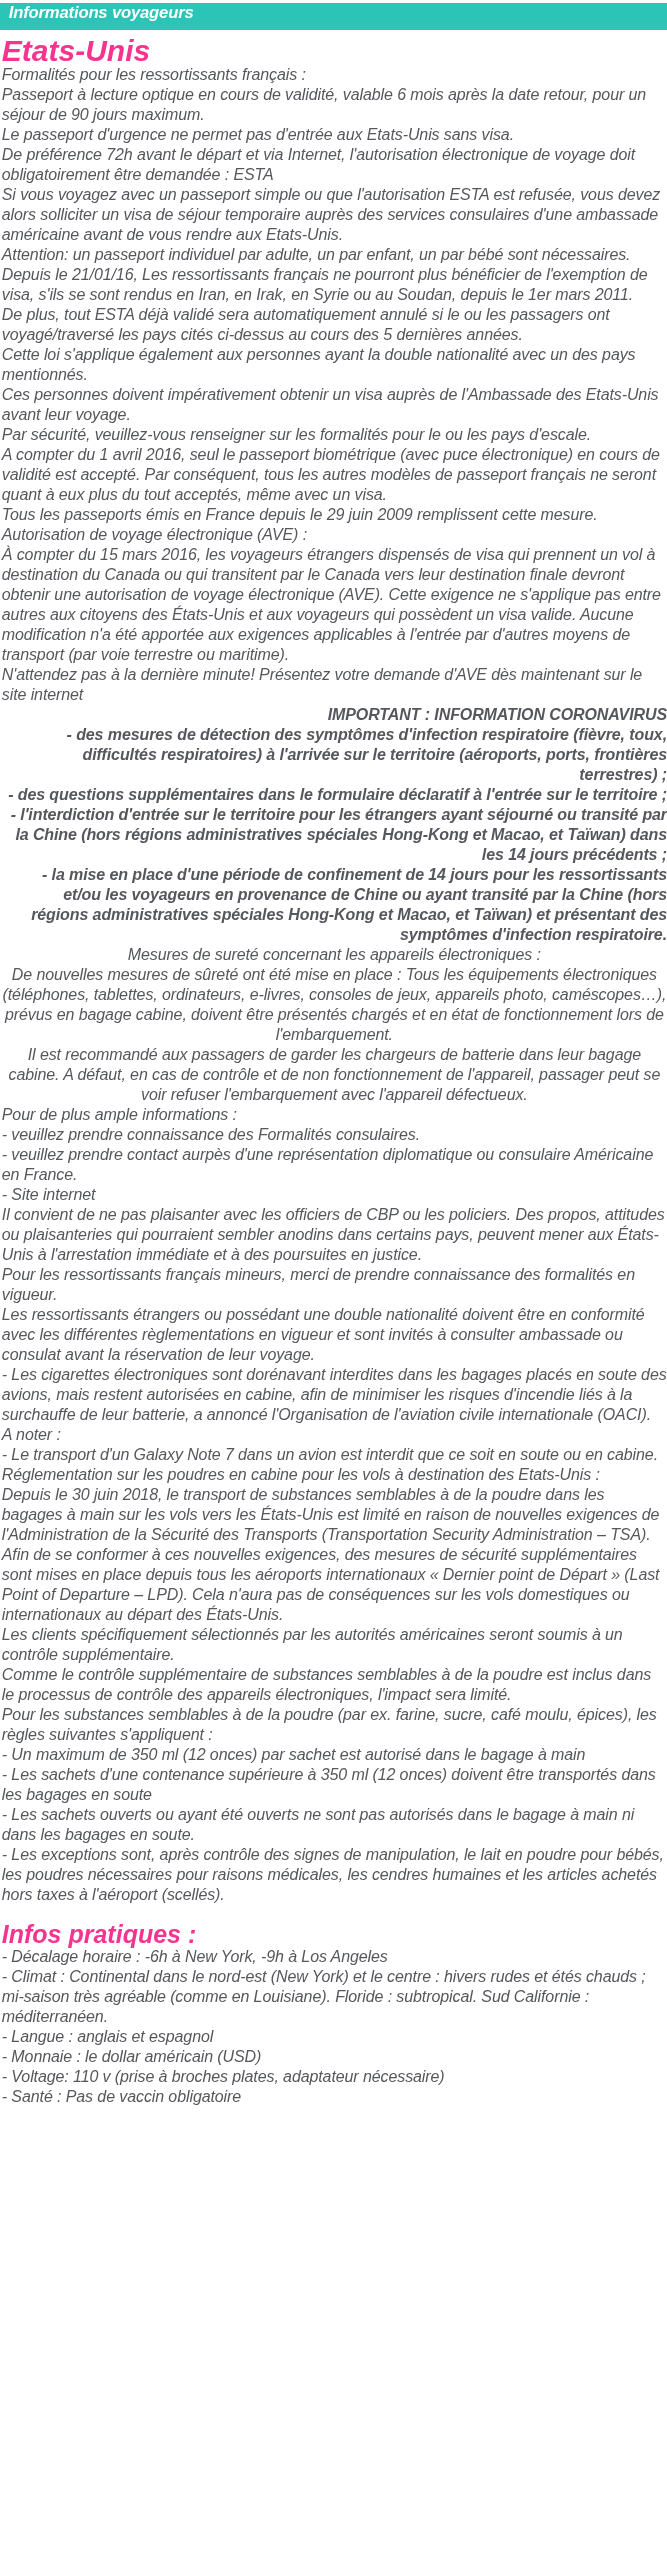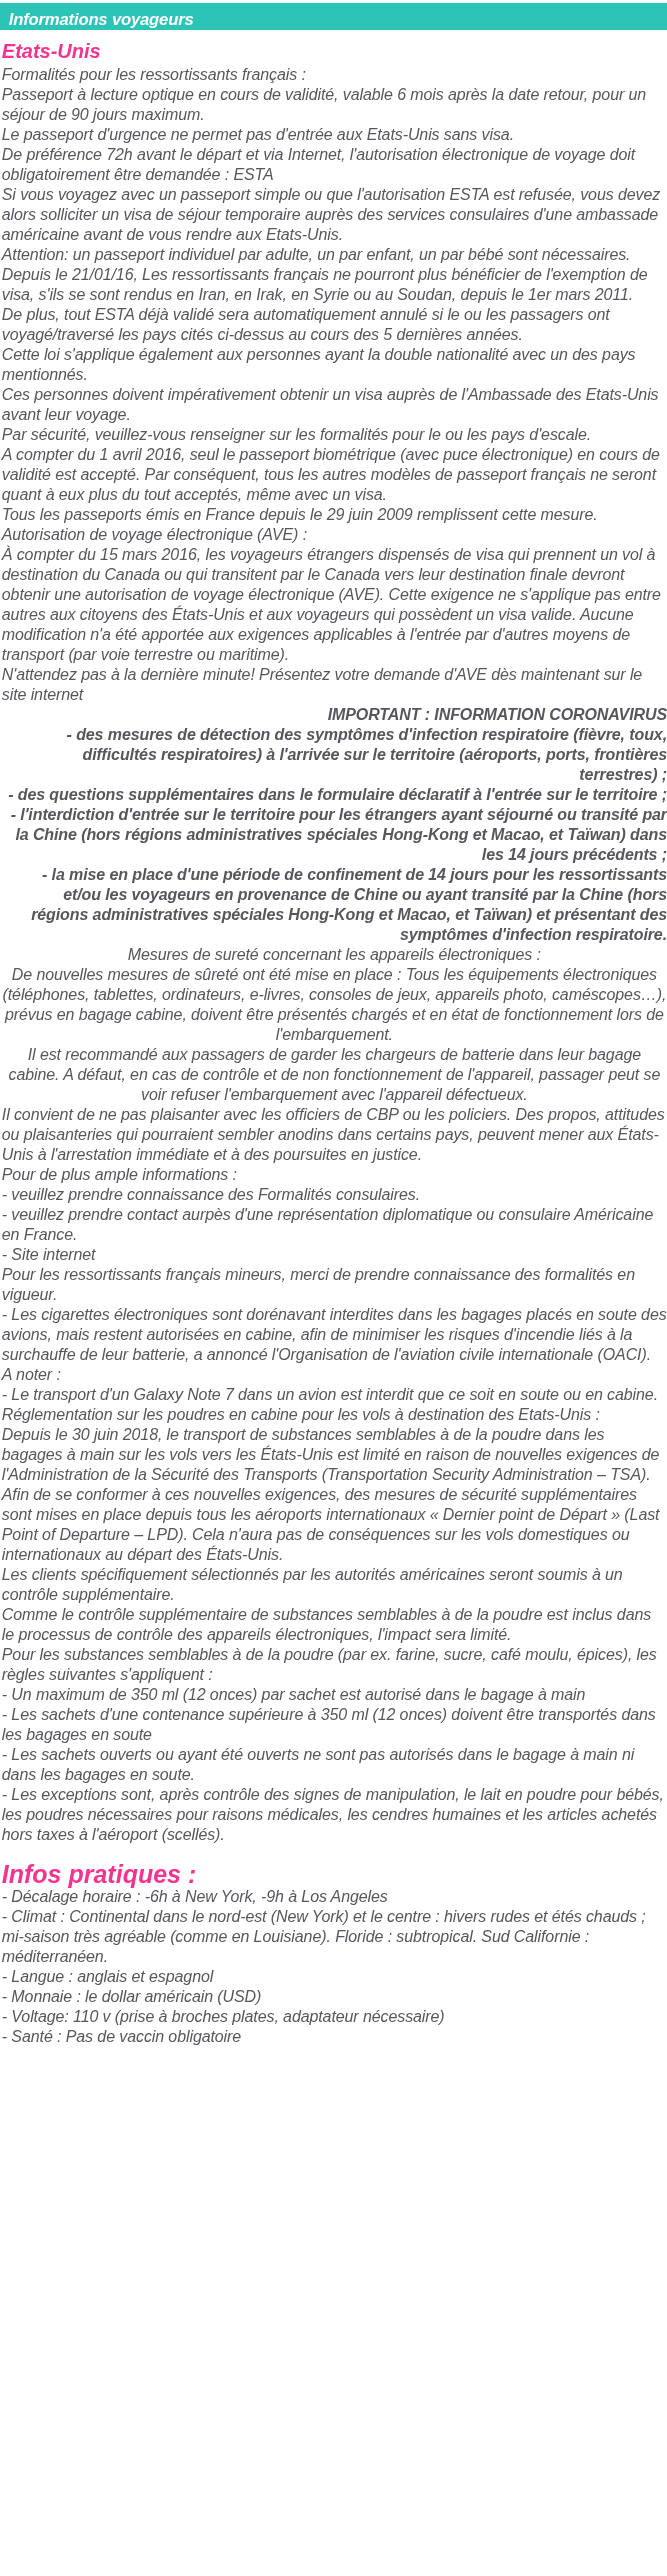--- a/index.html
+++ b/index.html
@@ -15,34 +15,34 @@
   }
   .page {
     width: 667px;
     padding-bottom: 21px;
   }
   .topbar {
     margin-top: 2.6px;
     height: 27px;
     background: #2bc4b6;
     display: flex;
-    align-items: flex-end;
+    align-items: flex-start;
     padding-left: 8.8px;
     box-sizing: border-box;
   }
   .topbar-title {
     color: #ffffff;
     font-size: 16.7px;
     font-weight: bold;
     font-style: italic;
     letter-spacing: -0.2px;
   }
   .country-title {
     color: #f5348f;
-    font-size: 20px;
+    font-size: 30px;
     font-weight: bold;
     margin: 8.8px 0 0 1.8px;
     line-height: 26.4px;
   }
   .infos-title {
     color: #f5348f;
     font-size: 25px;
     font-weight: bold;
     margin: 17.6px 0 0 1.8px;
     line-height: 25px;
@@ -96,26 +96,27 @@
 
   <p class="body-text bold gap-e">IMPORTANT : INFORMATION CORONAVIRUS</p>
   <p class="body-text bold gap-a">- des mesures de détection des symptômes d'infection respiratoire (fièvre, toux, difficultés respiratoires) à l'arrivée sur le territoire (aéroports, ports, frontières terrestres) ;
 - des questions supplémentaires dans le formulaire déclaratif à l'entrée sur le territoire ;
 - l'interdiction d'entrée sur le territoire pour les étrangers ayant séjourné ou transité par la Chine (hors régions administratives spéciales Hong-Kong et Macao, et Taïwan) dans les 14 jours précédents ;
 - la mise en place d'une période de confinement de 14 jours pour les ressortissants et/ou les voyageurs en provenance de Chine ou ayant transité par la Chine (hors régions administratives spéciales Hong-Kong et Macao, et Taïwan) et présentant des symptômes d'infection respiratoire.</p>
 
   <p class="body-text gap-g">Mesures de sureté concernant les appareils électroniques :
 De nouvelles mesures de sûreté ont été mise en place : Tous les équipements électroniques (téléphones, tablettes, ordinateurs, e-livres, consoles de jeux, appareils photo, caméscopes…), prévus en bagage cabine, doivent être présentés chargés et en état de fonctionnement lors de l'embarquement.
 Il est recommandé aux passagers de garder les chargeurs de batterie dans leur bagage cabine. A défaut, en cas de contrôle et de non fonctionnement de l'appareil, passager peut se voir refuser l'embarquement avec l'appareil défectueux.</p>
-  <p class="body-text gap-b">Il convient de ne pas plaisanter avec les officiers de CBP ou les policiers. Des propos, attitudes ou plaisanteries qui pourraient sembler anodins dans certains pays, peuvent mener aux États-Unis à l'arrestation immédiate et à des poursuites en justice.</p>
   <p class="body-text gap-b">Pour de plus ample informations :
 - veuillez prendre connaissance des Formalités consulaires.
 - veuillez prendre contact aurpès d'une représentation diplomatique ou consulaire Américaine en France.
 - Site internet</p>
+  <p class="body-text gap-b">Il convient de ne pas plaisanter avec les officiers de CBP ou les policiers. Des propos, attitudes ou plaisanteries qui pourraient sembler anodins dans certains pays, peuvent mener aux États-Unis à l'arrestation immédiate et à des poursuites en justice.</p>
   <p class="body-text gap-d">Pour les ressortissants français mineurs, merci de prendre connaissance des formalités en vigueur.</p>
+  <p class="body-text gap-c">Les ressortissants étrangers ou possédant une double nationalité doivent être en conformité avec les différentes règlementations en vigueur et sont invités à consulter ambassade ou consulat avant la réservation de leur voyage.</p>
   <p class="body-text gap-d">- Les cigarettes électroniques sont dorénavant interdites dans les bagages placés en soute des avions, mais restent autorisées en cabine, afin de minimiser les risques d'incendie liés à la surchauffe de leur batterie, a annoncé l'Organisation de l'aviation civile internationale (OACI).</p>
   <p class="body-text gap-d">A noter :</p>
   <p class="body-text gap-d">- Le transport d'un Galaxy Note 7 dans un avion est interdit que ce soit en soute ou en cabine.</p>
   <p class="body-text gap-d">Réglementation sur les poudres en cabine pour les vols à destination des Etats-Unis :
 Depuis le 30 juin 2018, le transport de substances semblables à de la poudre dans les bagages à main sur les vols vers les États-Unis est limité en raison de nouvelles exigences de l'Administration de la Sécurité des Transports (Transportation Security Administration – TSA).
 Afin de se conformer à ces nouvelles exigences, des mesures de sécurité supplémentaires sont mises en place depuis tous les aéroports internationaux « Dernier point de Départ » (Last Point of Departure – LPD). Cela n'aura pas de conséquences sur les vols domestiques ou internationaux au départ des États-Unis.
 Les clients spécifiquement sélectionnés par les autorités américaines seront soumis à un contrôle supplémentaire.
 Comme le contrôle supplémentaire de substances semblables à de la poudre est inclus dans le processus de contrôle des appareils électroniques, l'impact sera limité.
 Pour les substances semblables à de la poudre (par ex. farine, sucre, café moulu, épices), les règles suivantes s'appliquent :
 - Un maximum de 350 ml (12 onces) par sachet est autorisé dans le bagage à main

